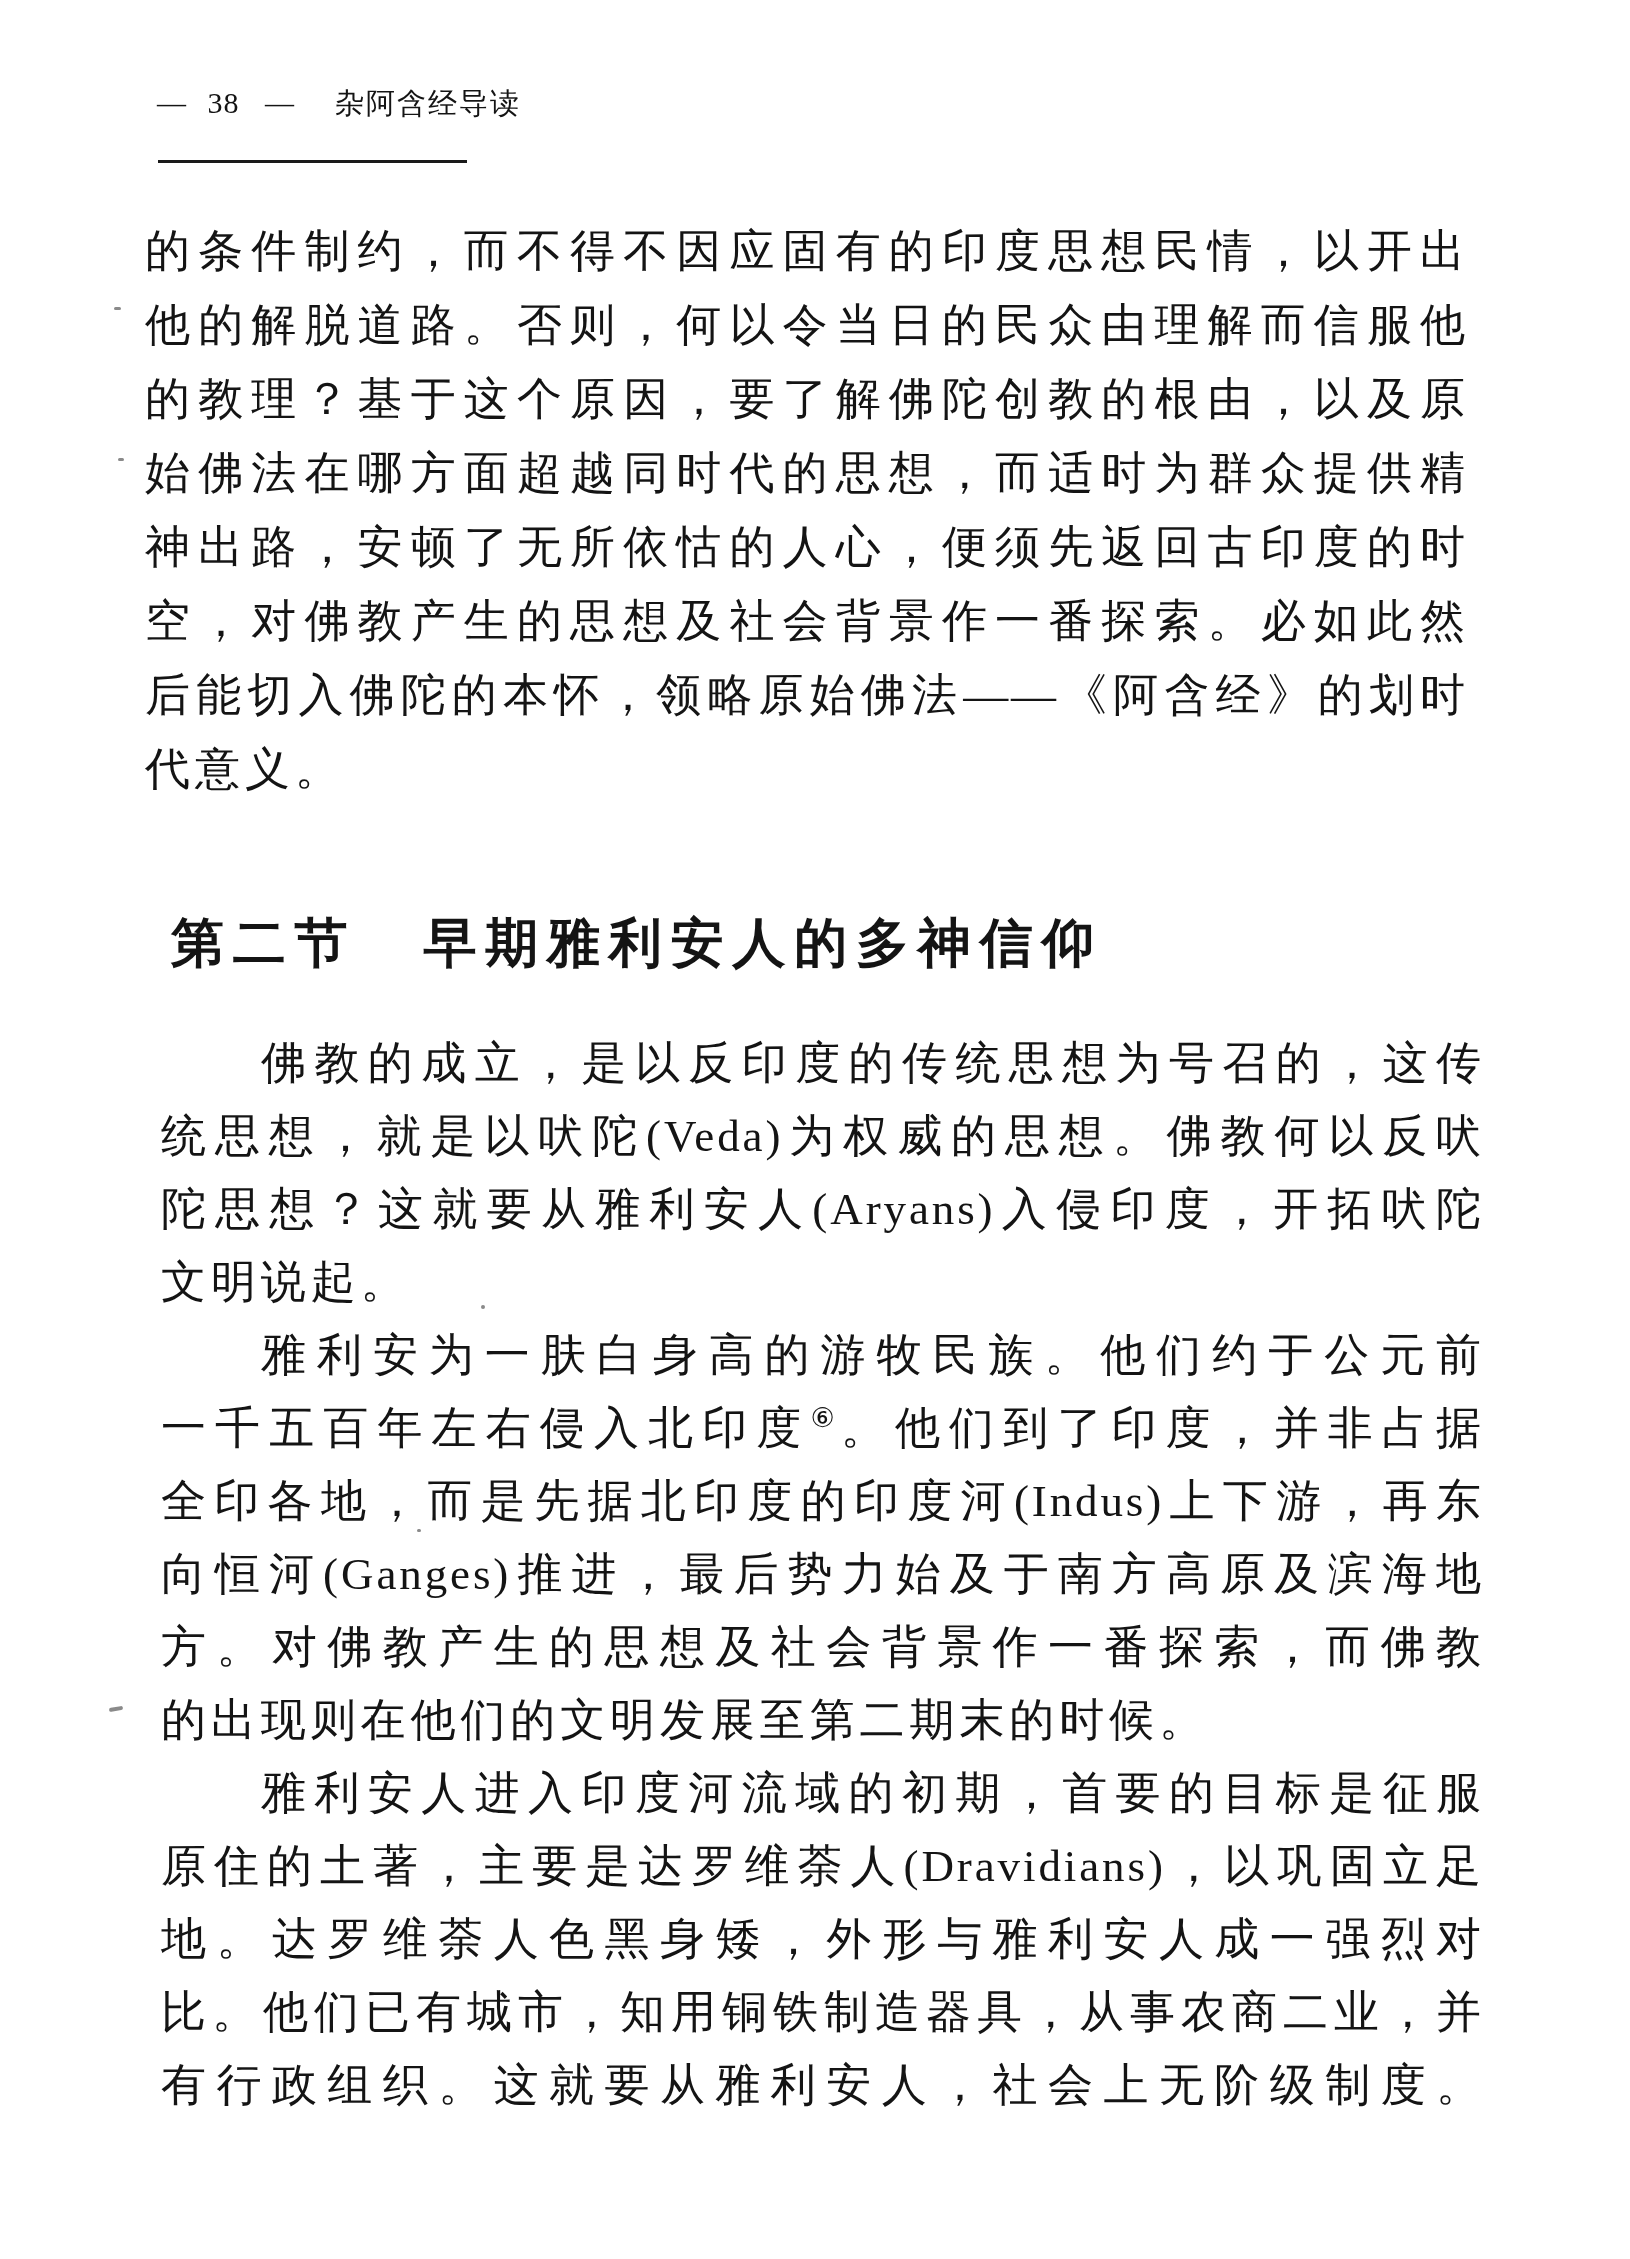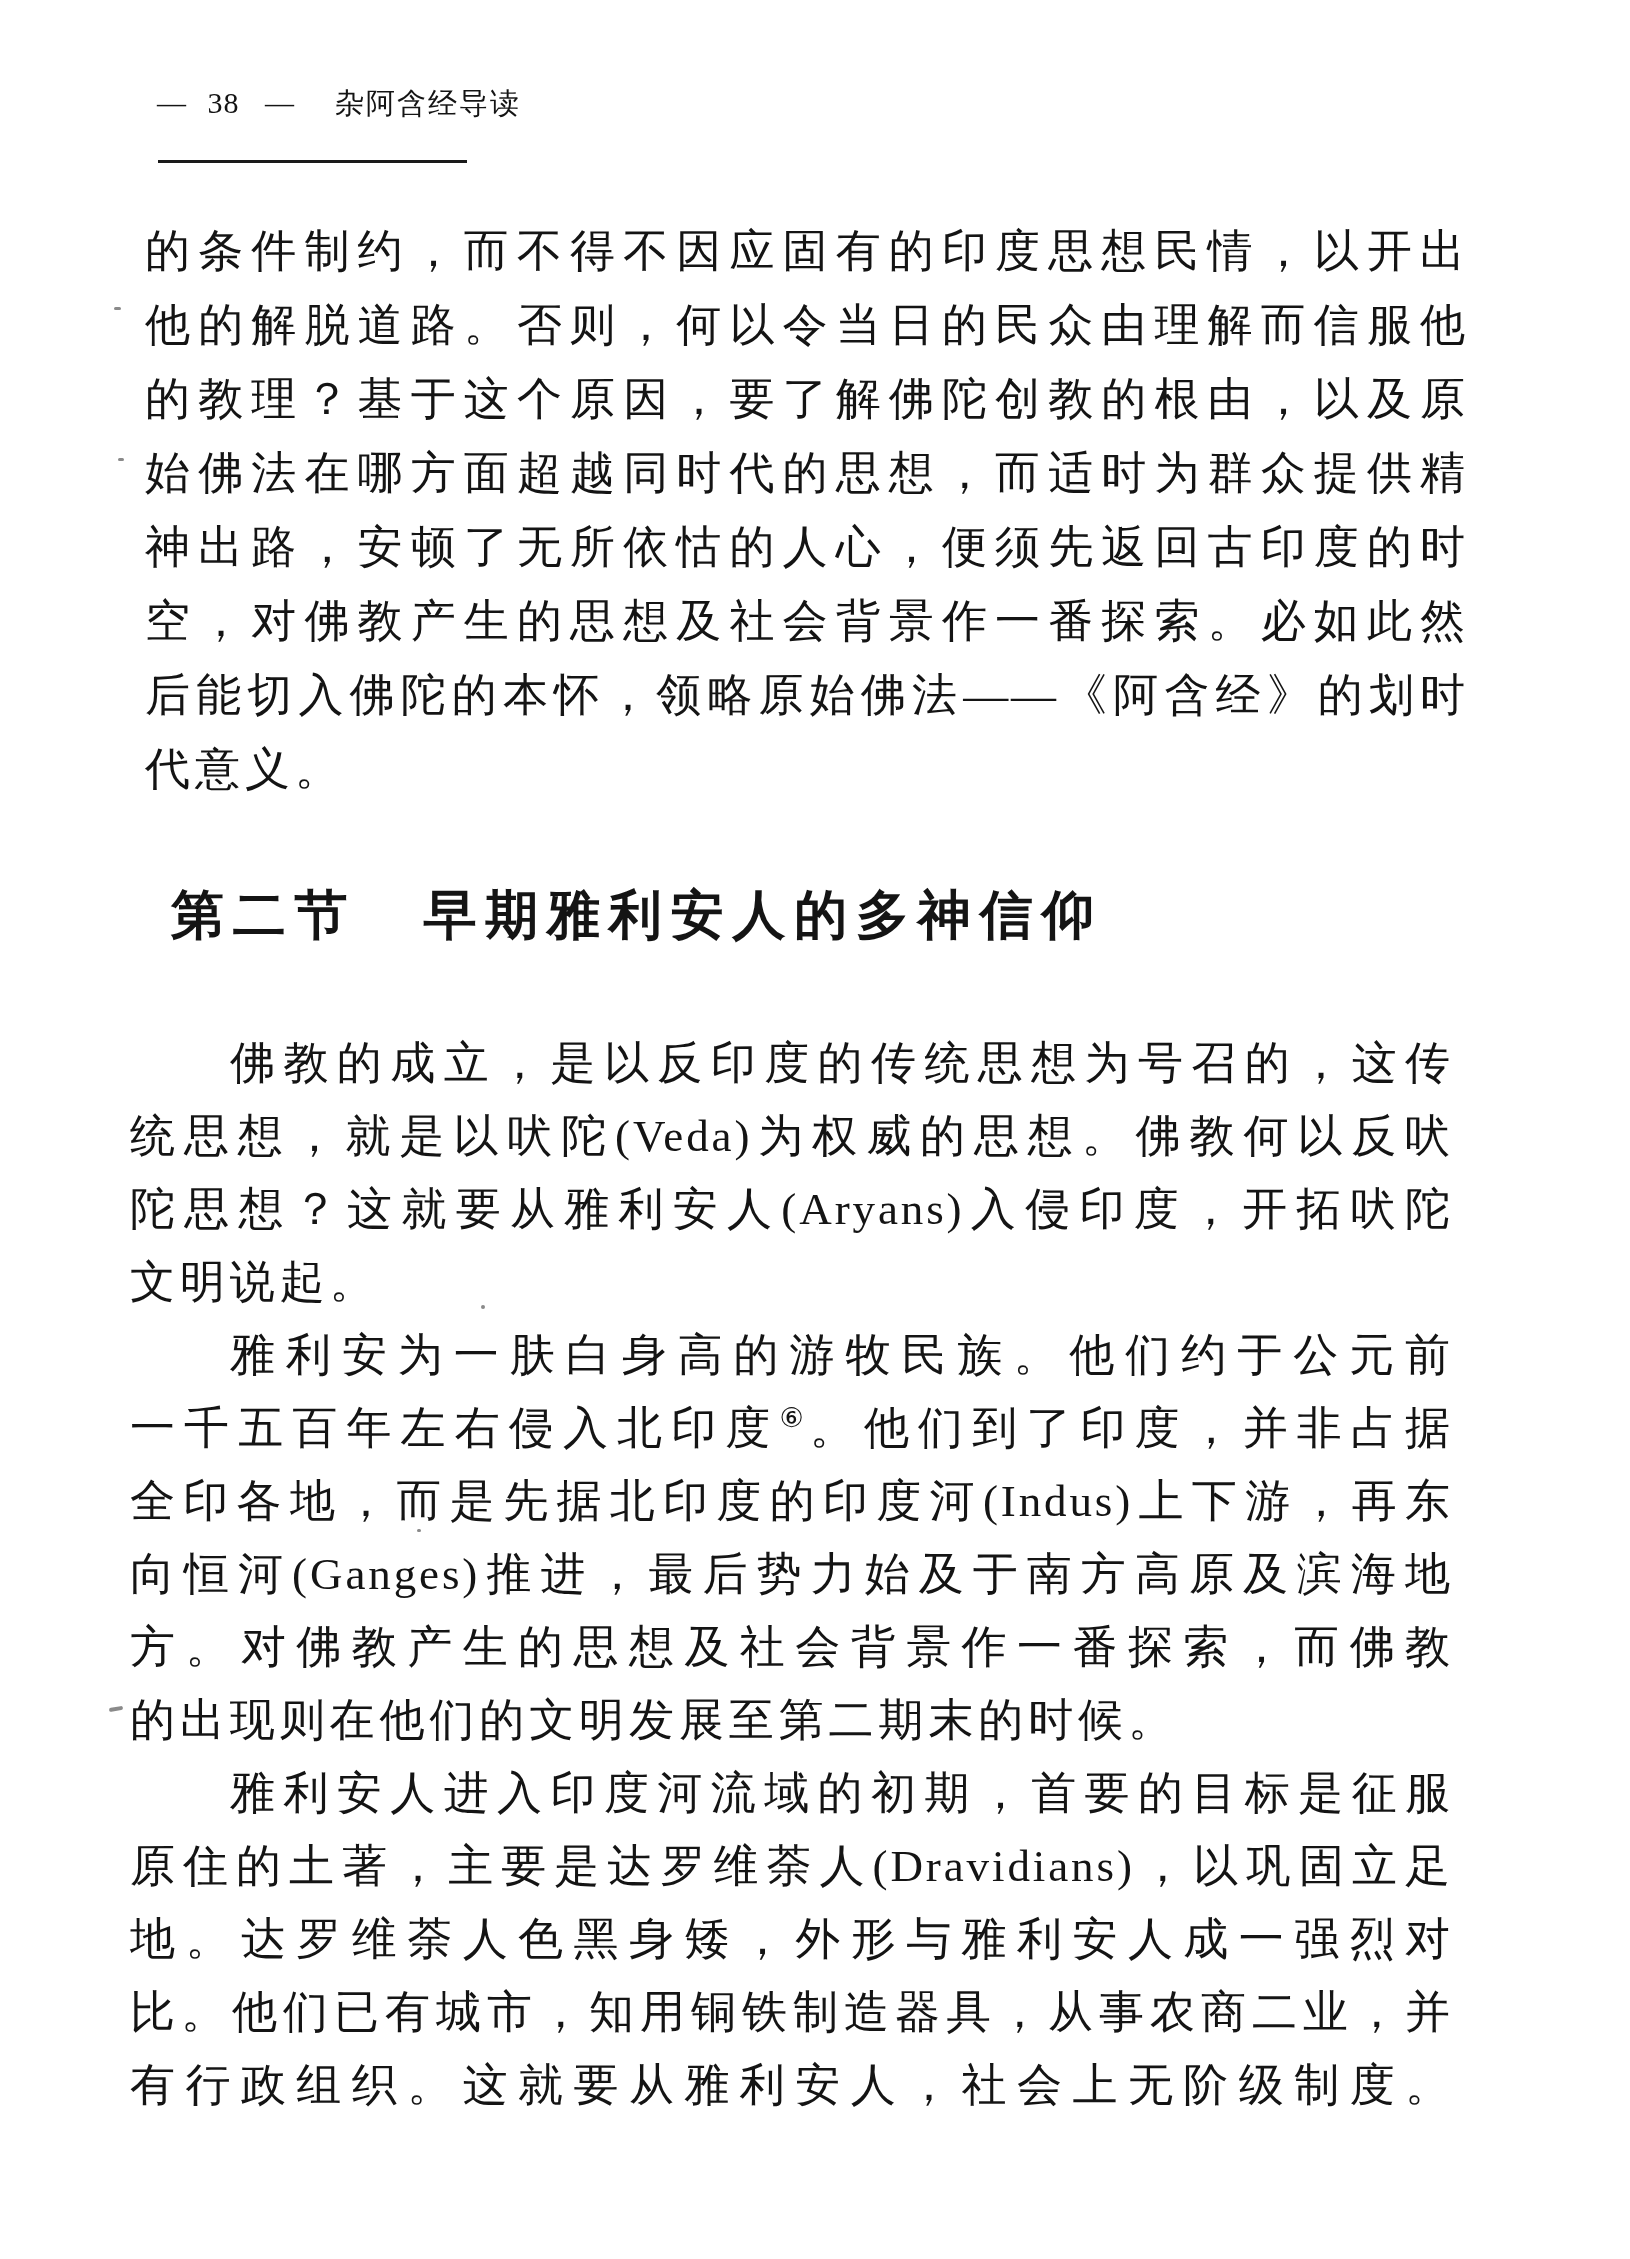--- a/index.html
+++ b/index.html
@@ -68,21 +68,21 @@
     font-size: 0.60em;
     vertical-align: super;
     letter-spacing: 0;
     line-height: 0;
   }
 
   
   .section-heading {
     position: absolute;
     left: 171px;
-    top: 880px;
+    top: 908px;
     font-size: 53px;
     font-weight: bold;
     letter-spacing: 8.8px;
     white-space: nowrap;
     font-family: "Liberation Serif", "DejaVu Serif", serif;
   }
   .section-heading .sec-num { margin-right: 45px; }
 
   
   .speck {
@@ -119,21 +119,21 @@
       <div class="line">空，对佛教产生的思想及社会背景作一番探索。必如此然</div>
       <div class="line">后能切入佛陀的本怀，领略原始佛法——《阿含经》的划时</div>
       <div class="line ragged">代意义。</div>
     </div>
 
   <div class="section-heading">
     <span class="sec-num">第二节</span>
     <span class="sec-title">早期雅利安人的多神信仰</span>
   </div>
 
-  <div class="main-flow" style="position:absolute; left:130px; top:1027px; width:1323px;">
+  <div class="main-flow" style="position:absolute; left:161px; top:1027px; width:1323px;">
     <div class="textblock-inner" style="font-size:45px; line-height:73px;">
         <div class="line indent">佛教的成立，是以反印度的传统思想为号召的，这传</div>
         <div class="line">统思想，就是以吠陀(Veda)为权威的思想。佛教何以反吠</div>
         <div class="line">陀思想？这就要从雅利安人(Aryans)入侵印度，开拓吠陀</div>
         <div class="line ragged">文明说起。</div>
       </div>
     <div class="textblock-inner" style="font-size:45px; line-height:73px;">
         <div class="line indent">雅利安为一肤白身高的游牧民族。他们约于公元前</div>
         <div class="line">一千五百年左右侵入北印度<sup class="fn">⑥</sup>。他们到了印度，并非占据</div>
         <div class="line">全印各地，而是先据北印度的印度河(Indus)上下游，再东</div>

